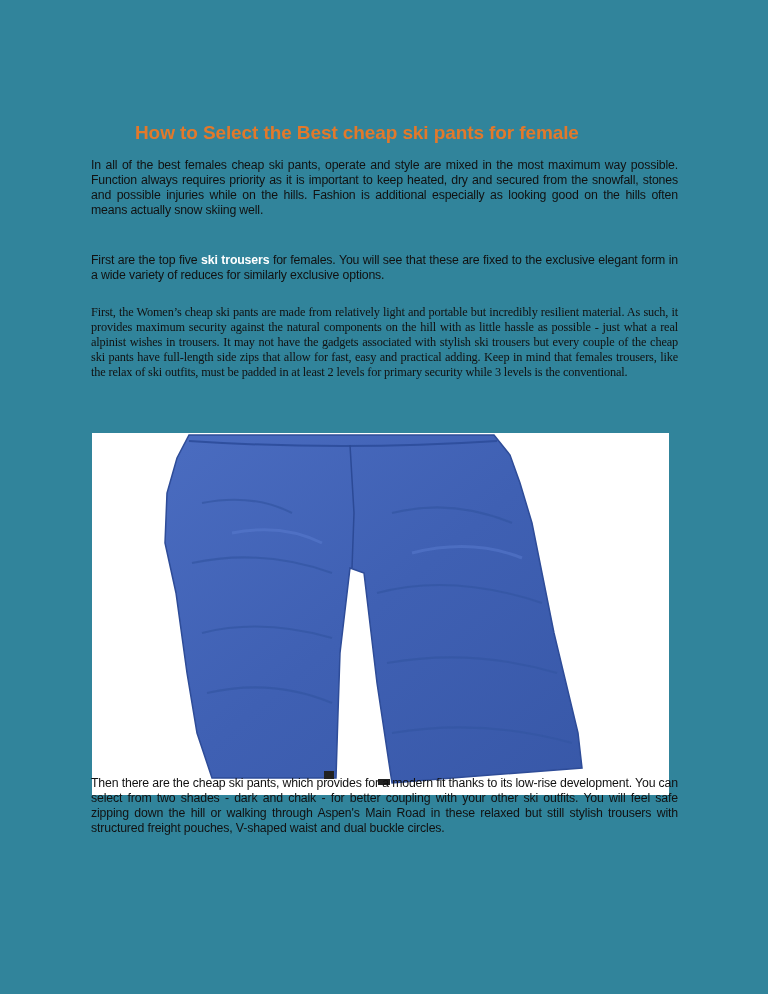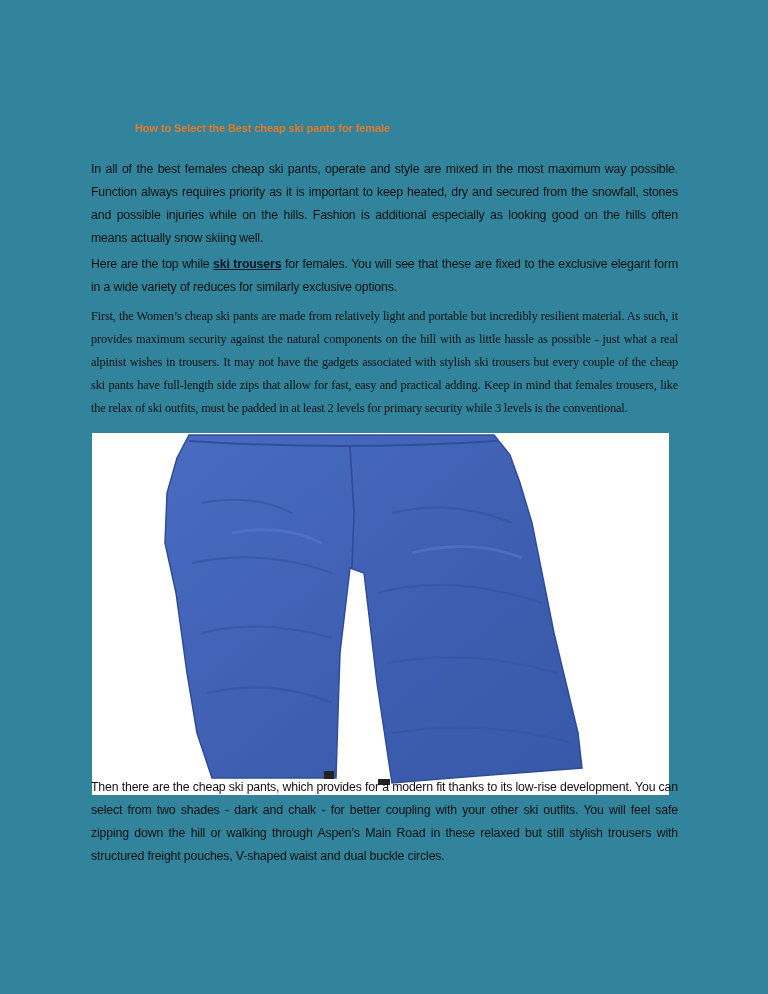--- a/index.html
+++ b/index.html
@@ -19,44 +19,43 @@
       position: absolute;
       left: 0; top: 0;
       width: 768px;
       height: 994px;
       background: #31849b;
     }
     .title {
       position: absolute;
       left: 135px;
       top: 122px;
-      font-size: 11px;
+      font-size: 19px;
       font-weight: bold;
       color: #e2792b;
       letter-spacing: -0.1px;
       white-space: nowrap;
     }
     .para {
       position: absolute;
       left: 91px;
       width: 587px;
       font-size: 12.3px;
-      line-height: 23px;
+      line-height: 15px;
       text-align: justify;
       margin: 0;
       letter-spacing: -0.15px;
     }
     .p1 { top: 158px; }
     .p2 { top: 253px; }
     .p3 { top: 305px; font-family: Liberation Serif, serif; }
     .p4 { top: 776px; }
     .link {
-      color: #0f172a;
+      color: #ffffff;
       font-weight: bold;
-      text-decoration: underline;
       cursor: pointer;
     }
     .figure {
       position: absolute;
       left: 92px;
       top: 433px;
       width: 577px;
       height: 362px;
       background: #ffffff;
       overflow: hidden;
@@ -69,21 +68,21 @@
   </style>
 </head>
 <body>
 
 <div class="page">
 
   <div class="title">How to Select the Best cheap ski pants for female</div>
 
   <p class="para p1">In all of the best females cheap ski pants, operate and style are mixed in the most maximum way possible.  Function always requires priority as it is important to keep heated, dry and secured from the snowfall, stones and possible injuries while on the hills.  Fashion is additional especially as looking good on the hills often means actually snow skiing well.</p>
 
-  <p class="para p2"><span>Here are the top while </span><a class="link">ski trousers</a><span> for females.  You will see that these are fixed to the exclusive elegant form in a wide variety of reduces for similarly exclusive options.</span></p>
+  <p class="para p2"><span>First are the top five </span><a class="link">ski trousers</a><span> for females.  You will see that these are fixed to the exclusive elegant form in a wide variety of reduces for similarly exclusive options.</span></p>
 
   <p class="para p3">First, the Women’s cheap ski pants are made from relatively light and portable but incredibly resilient material.  As such, it provides maximum security against the natural components on the hill with as little hassle as possible - just what a real alpinist wishes in trousers.  It may not have the gadgets associated with stylish ski trousers but every couple of the cheap ski pants have full-length side zips that allow for fast, easy and practical adding. Keep in mind that females trousers, like the relax of ski outfits, must be padded in at least 2 levels for primary security while 3 levels is the conventional.</p>
 
   <div class="figure" title="Blue ski pants product photo">
     <svg viewBox="0 0 577 362" xmlns="http://www.w3.org/2000/svg">
       <defs>
         <linearGradient id="pantsGrad" x1="0" y1="0" x2="1" y2="1">
           <stop offset="0" stop-color="#4a6cc0"></stop>
           <stop offset="0.5" stop-color="#3f60b3"></stop>
           <stop offset="1" stop-color="#3858a8"></stop>

